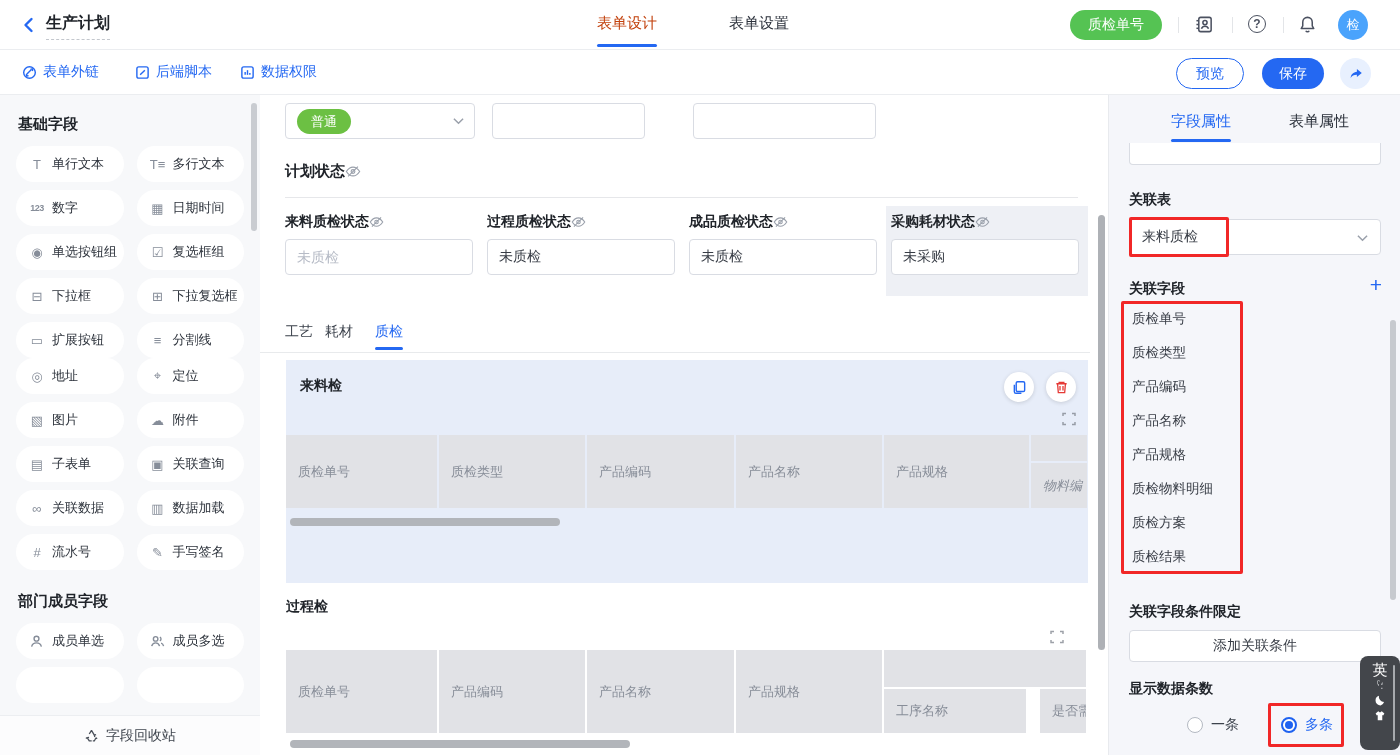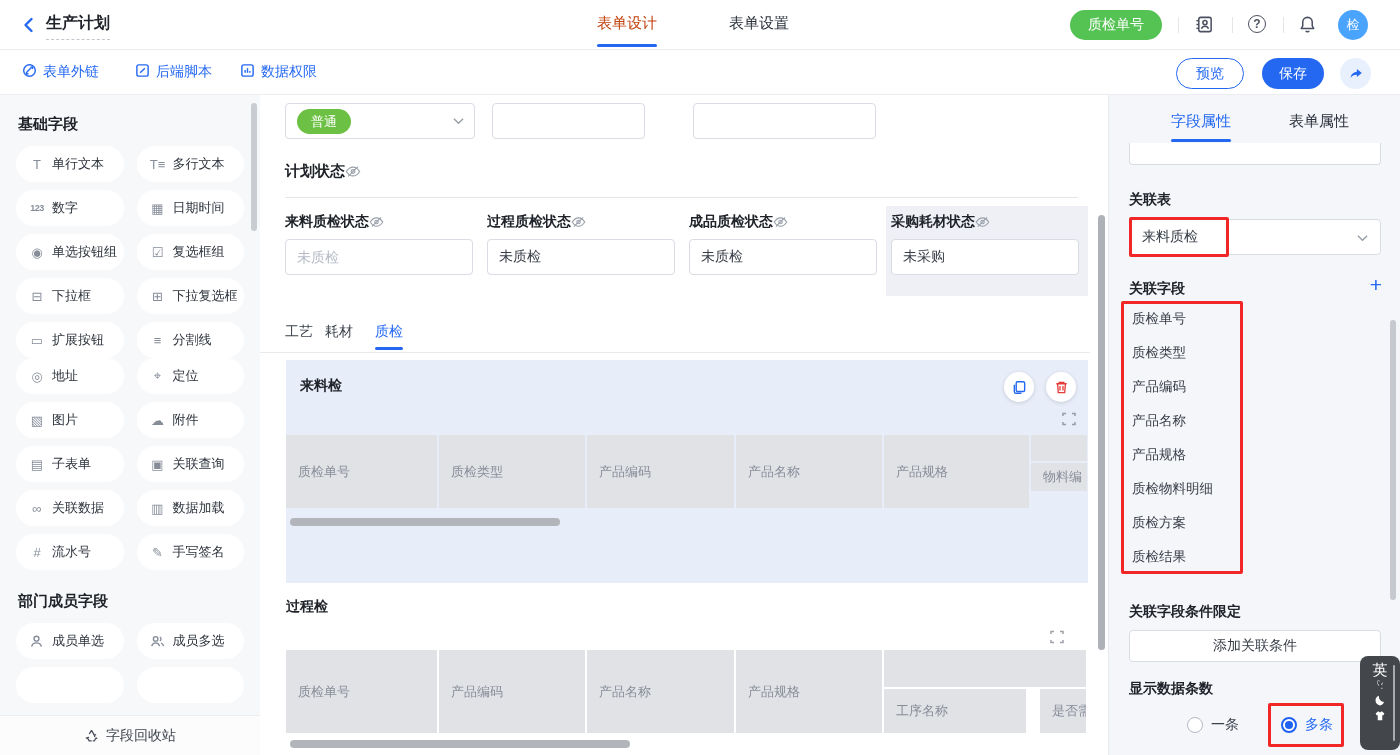--- a/index.html
+++ b/index.html
@@ -15,21 +15,21 @@
   .htab.active { color:#c2410c; }
   .htab.active::after { content:""; position:absolute; left:0; right:0; bottom:-14px; height:3px; background:#2468f2; border-radius:2px; }
   .green-btn { position:absolute; left:1070px; top:10px; height:30px; padding:0 18px; background:#55c353; color:#fff; font-size:14px; border:none; border-radius:15px; cursor:pointer; }
   .hdr-div { position:absolute; top:17px; width:1px; height:16px; background:#e3e5e8; }
   .hdr-ic { position:absolute; top:13px; width:22px; height:22px; color:#4b5160; cursor:pointer; display:flex; align-items:center; justify-content:center; }
   .help-circle { width:18px; height:18px; border:1.6px solid #4b5160; border-radius:50%; font-size:12px; font-weight:700; display:flex; align-items:center; justify-content:center; }
   .avatar { position:absolute; left:1338px; top:10px; width:30px; height:30px; border-radius:50%; background:#4aa3fc; color:#fff; font-size:13px; display:flex; align-items:center; justify-content:center; cursor:pointer; }
 
   
   #toolbar { position:absolute; left:0; top:50px; width:1400px; height:45px; background:#fff; border-bottom:1px solid #ebedf0; z-index:29; }
-  .tb-link { position:absolute; top:13px; display:flex; align-items:flex-start; gap:6px; color:#2468f2; font-size:14px; cursor:pointer; }
+  .tb-link { position:absolute; top:13px; display:flex; align-items:center; gap:6px; color:#2468f2; font-size:14px; cursor:pointer; }
   .pill-btn { position:absolute; top:58px; height:31px; border-radius:16px; font-size:14px; cursor:pointer; display:flex; align-items:center; justify-content:center; z-index:31; }
   .preview-btn { left:1176px; width:68px; background:#fff; border:1px solid #2468f2; color:#2468f2; }
   .save-btn { left:1262px; width:62px; background:#2468f2; border:none; color:#fff; }
   .share-btn { position:absolute; left:1340px; top:58px; width:31px; height:31px; border-radius:50%; background:#e8f0fe; border:none; cursor:pointer; display:flex; align-items:center; justify-content:center; z-index:31; }
 
   
   #sidebar { position:absolute; left:0; top:95px; width:260px; height:660px; background:#f7f8fa; overflow:hidden; }
   .side-inner { padding:0 16px; }
   .sec-title { margin:20px 2px 12px; font-size:15px; font-weight:700; color:#20242a; }
   .pill-grid { display:grid; grid-template-columns:1fr 1fr; gap:8px 13px; }
@@ -373,21 +373,21 @@
         </svg>
 
       <div class="sf-table" style="left:0; top:75px;">
         <div class="hcell" style="width:151px; height:73px;">质检单号</div>
         <div class="hcell" style="width:146px; height:73px;">质检类型</div>
         <div class="hcell" style="width:147px; height:73px;">产品编码</div>
         <div class="hcell" style="width:146px; height:73px;">产品名称</div>
         <div class="hcell" style="width:145px; height:73px;">产品规格</div>
         <div style="width:56px; display:flex; flex-direction:column; gap:2px;">
           <div class="hcell" style="height:26px;"></div>
-          <div class="hcell" style="height:28px;">物料编</div>
+          <div class="hcell" style="height:45px;font-style:italic;">物料编</div>
         </div>
       </div>
       <div class="hscroll" style="left:4px; top:158px; width:270px;"></div>
     </div>
 
     <div class="subform-block" style="top:497px; height:163px;">
       <div class="sf-title" style="left:0; top:6px;">过程检</div>
       <svg class="expand-ic" style="right:24px; top:38px;" viewBox="0 0 14 14" fill="none" stroke="#7d828c" stroke-width="1.5">
           <path d="M1 4V1.5h3M10 1.5h3V4M13 10v2.5h-3M4 12.5H1V10"></path>
         </svg>

